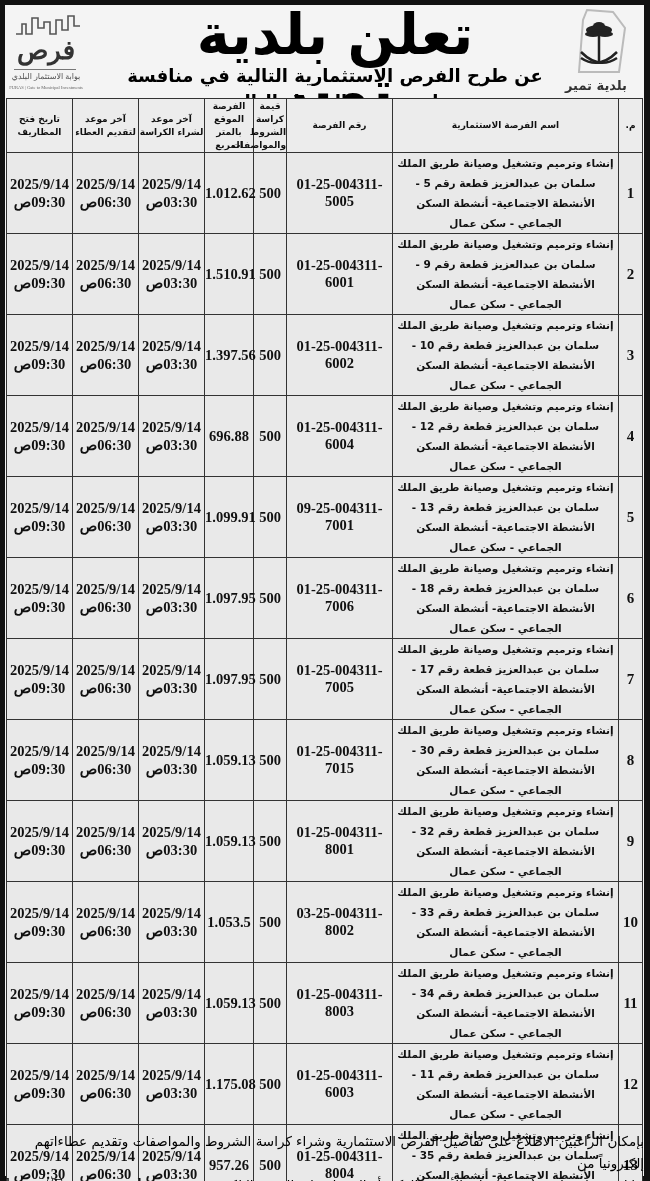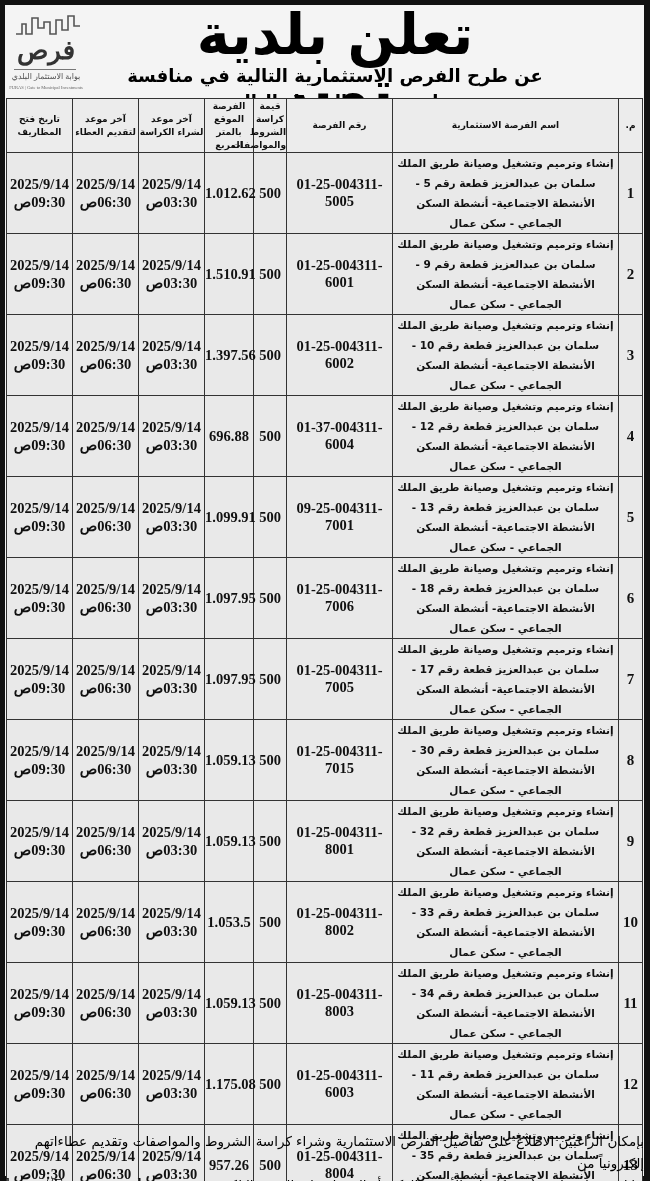--- a/index.html
+++ b/index.html
@@ -68,20 +68,35 @@
   }
   .footer .line2 { white-space: nowrap; }
   .footer .url { font-family: "Liberation Serif", serif; font-size: 17px; direction: ltr; unicode-bidi: embed; }
 </style>
 </head>
 <body>
 
 <div class="page">
 
   <div class="header">
+    <div class="logo-right">
+      <svg class="emblem" width="60" height="70" viewBox="0 0 60 70">
+        <path d="M18 2 L44 4 L56 20 L50 64 L10 64 L14 12 Z" fill="none" stroke="#bbb" stroke-width="2"></path>
+        <line x1="30" y1="26" x2="30" y2="56" stroke="#222" stroke-width="2.5"></line>
+        <g fill="#222">
+          <ellipse cx="30" cy="22" rx="13" ry="5"></ellipse>
+          <ellipse cx="24" cy="26" rx="8" ry="3"></ellipse>
+          <ellipse cx="36" cy="26" rx="8" ry="3"></ellipse>
+          <ellipse cx="30" cy="18" rx="6" ry="4"></ellipse>
+        </g>
+        <path d="M12 44 Q30 62 48 50" fill="none" stroke="#222" stroke-width="2.5"></path>
+        <path d="M48 44 Q30 62 12 50" fill="none" stroke="#222" stroke-width="2.5"></path>
+      </svg>
+      <div class="name">بلدية تمير</div>
+    </div>
 
     <div class="title">تعلن بلدية تمير</div>
     <div class="subtitle">عن طرح الفرص الاستثمارية التالية في منافسة عامة حسب الجدول التالي:</div>
 
     <div class="logo-left">
       <svg class="skyline" width="64" height="22" viewBox="0 0 64 22">
         <polyline points="0,20 6,20 6,10 10,10 10,20 16,20 16,4 22,4 22,14 28,14 28,8 34,8 34,20 40,20 40,6 46,6 46,16 52,16 52,2 58,2 58,12 64,12" fill="none" stroke="#555" stroke-width="1.6"></polyline>
       </svg>
       <div class="word">فرص</div>
       <div class="bar"></div>
@@ -170,21 +185,21 @@
           </td>
     <td class="date">
             <span class="d" style="display: block;">2025/9/14</span>
             <span class="t">09:30ص</span>
           </td>
   </tr>
 
   <tr>
     <td class="num"><span>4</span></td>
     <td class="name"><span>إنشاء وترميم وتشغيل وصيانة طريق الملك سلمان بن عبدالعزيز قطعة رقم 12 - الأنشطة الاجتماعية- أنشطة السكن الجماعي - سكن عمال</span></td>
-    <td class="id"><span>01-37-004311-6004</span></td>
+    <td class="id"><span>01-25-004311-6004</span></td>
     <td class="val"><span>500</span></td>
     <td class="area"><span>696.88</span></td>
     <td class="date">
             <span class="d" style="display: block;">2025/9/14</span>
             <span class="t">03:30ص</span>
           </td>
     <td class="date">
             <span class="d" style="display: block;">2025/9/14</span>
             <span class="t">06:30ص</span>
           </td>
@@ -290,21 +305,21 @@
           </td>
     <td class="date">
             <span class="d" style="display: block;">2025/9/14</span>
             <span class="t">09:30ص</span>
           </td>
   </tr>
 
   <tr>
     <td class="num"><span>10</span></td>
     <td class="name"><span>إنشاء وترميم وتشغيل وصيانة طريق الملك سلمان بن عبدالعزيز قطعة رقم 33 - الأنشطة الاجتماعية- أنشطة السكن الجماعي - سكن عمال</span></td>
-    <td class="id"><span>01-25-004311-8002</span></td>
+    <td class="id"><span>03-25-004311-8002</span></td>
     <td class="val"><span>500</span></td>
     <td class="area"><span>1.053.5</span></td>
     <td class="date">
             <span class="d" style="display: block;">2025/9/14</span>
             <span class="t">03:30ص</span>
           </td>
     <td class="date">
             <span class="d" style="display: block;">2025/9/14</span>
             <span class="t">06:30ص</span>
           </td>

